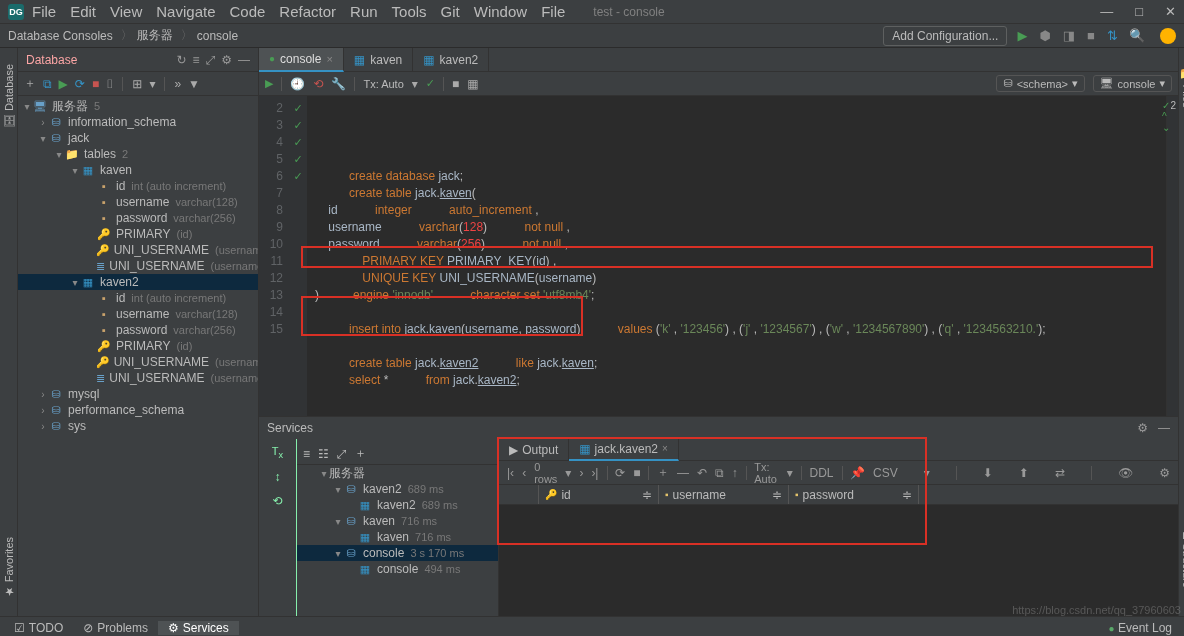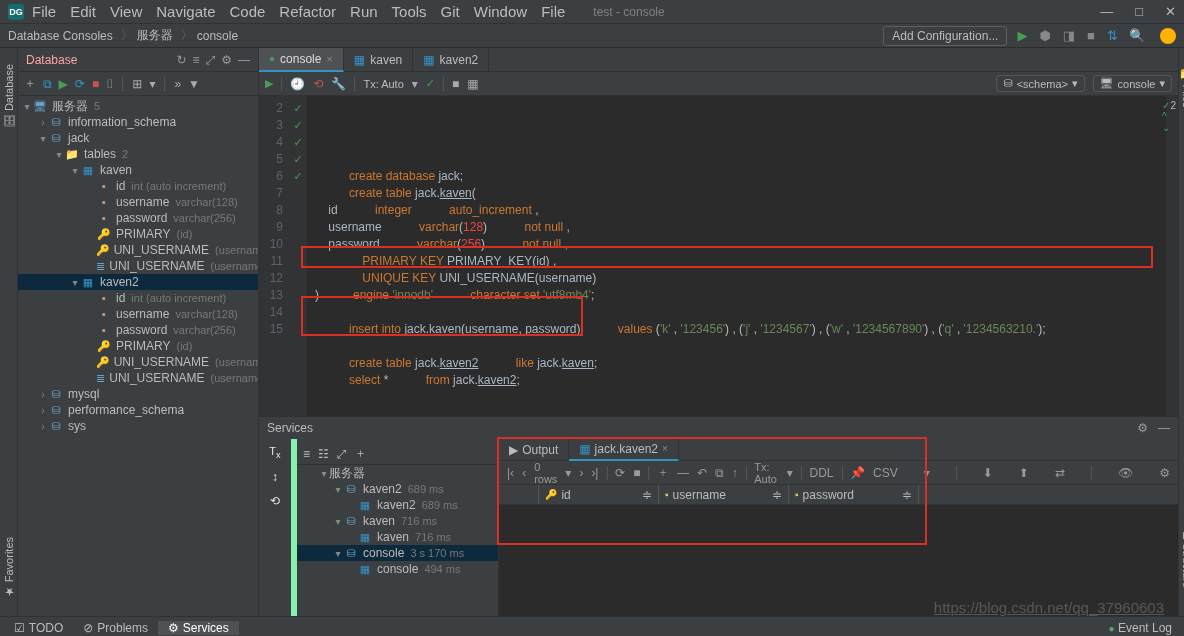--- a/index.html
+++ b/index.html
@@ -86,21 +86,21 @@
 .highlight-box-2 { position:absolute; border:2px solid #d93025; pointer-events:none; }
 .prob-strip { width:12px; background:#313335; border-left:1px solid #323232; position:relative;}
 .prob-strip .ok { position:absolute; top:4px; right:2px; color:#499c54; font-size:10px;}
 .prob-strip .ok .cnt { color:#bbb; font-size:10px;}
 
 
 .services-panel { height: 200px; background:#3c3f41; border-top:1px solid #323232; display:flex; flex-direction:column;}
 .services-header { height:22px; display:flex; align-items:center; padding:0 8px; color:#bbb;}
 .services-header .right-icons { margin-left:auto; display:flex; gap:10px; color:#999;}
 .services-body { flex:1; display:flex;}
-.services-left-controls { width: 38px; background:#3c3f41; border-right:6px solid #86efac; display:flex; flex-direction:column; align-items:center; padding-top:6px; gap:10px; color:#e5e5e5;}
+.services-left-controls { width: 38px; background:#3c3f41; border-right:1px solid #86efac; display:flex; flex-direction:column; align-items:center; padding-top:6px; gap:10px; color:#86efac;}
 .services-left-controls .txb { font-size:11px;}
 .services-tree { width:202px; background:#3c3f41; border-right:1px solid #323232; padding:4px 0;}
 .services-tree .tree-row { height:16px;}
 .services-results { flex:1; display:flex; flex-direction:column; background:#2b2b2b; position:relative;}
 .results-tabs { height:22px; background:#3c3f41; display:flex; align-items:center; border-bottom:1px solid #323232;}
 .rtab { padding:0 10px; height:22px; display:flex; align-items:center; gap:4px; color:#bbb; border-right:1px solid #323232;}
 .rtab.active { border-bottom:2px solid #3592c4;}
 .rtab .xclose{ color:#888; font-size:10px;}
 .results-toolbar { height:24px; background:#3c3f41; display:flex; align-items:center; padding:0 8px; gap:8px; border-bottom:1px solid #323232; color:#999;}
 .results-toolbar .vsep { width:1px; height:14px; background:#555;}
@@ -120,21 +120,21 @@
 .right-rail .vtab { writing-mode:vertical-rl; font-size:11px; color:#bbb; padding:8px 2px;}
 .right-rail .filesv{ margin-top:4px;}
 .right-rail .structv{ margin-top:auto; margin-bottom:20px;}
 .eventlog { color:#bbb;}
 .eventlog .dot { color:#59a869; font-size:10px;}
 
 .bottom-tabs { height:22px; background:#3c3f41; border-top:1px solid #323232; display:flex; align-items:center; padding:0 4px;}
 .bottom-tabs .btab { padding:0 10px; display:flex; align-items:center; gap:4px; color:#bbb; cursor:pointer;}
 .bottom-tabs .btab.active { background:#4e5254; color:#fff;}
 
-.watermark { position:absolute; bottom:20px; right:20px; color:#999; font-size:15px; opacity:0.4; pointer-events:none;text-decoration:underline;}
+.watermark { position:absolute; bottom:20px; right:3px; color:#999; font-size:11px; opacity:0.4; pointer-events:none;}
 </style>
 </head>
 <body>
 
 <div class="menubar">
   <div class="logo">DG</div>
   <span class="menu-item">File</span>
   <span class="menu-item">Edit</span>
   <span class="menu-item">View</span>
   <span class="menu-item">Navigate</span>

